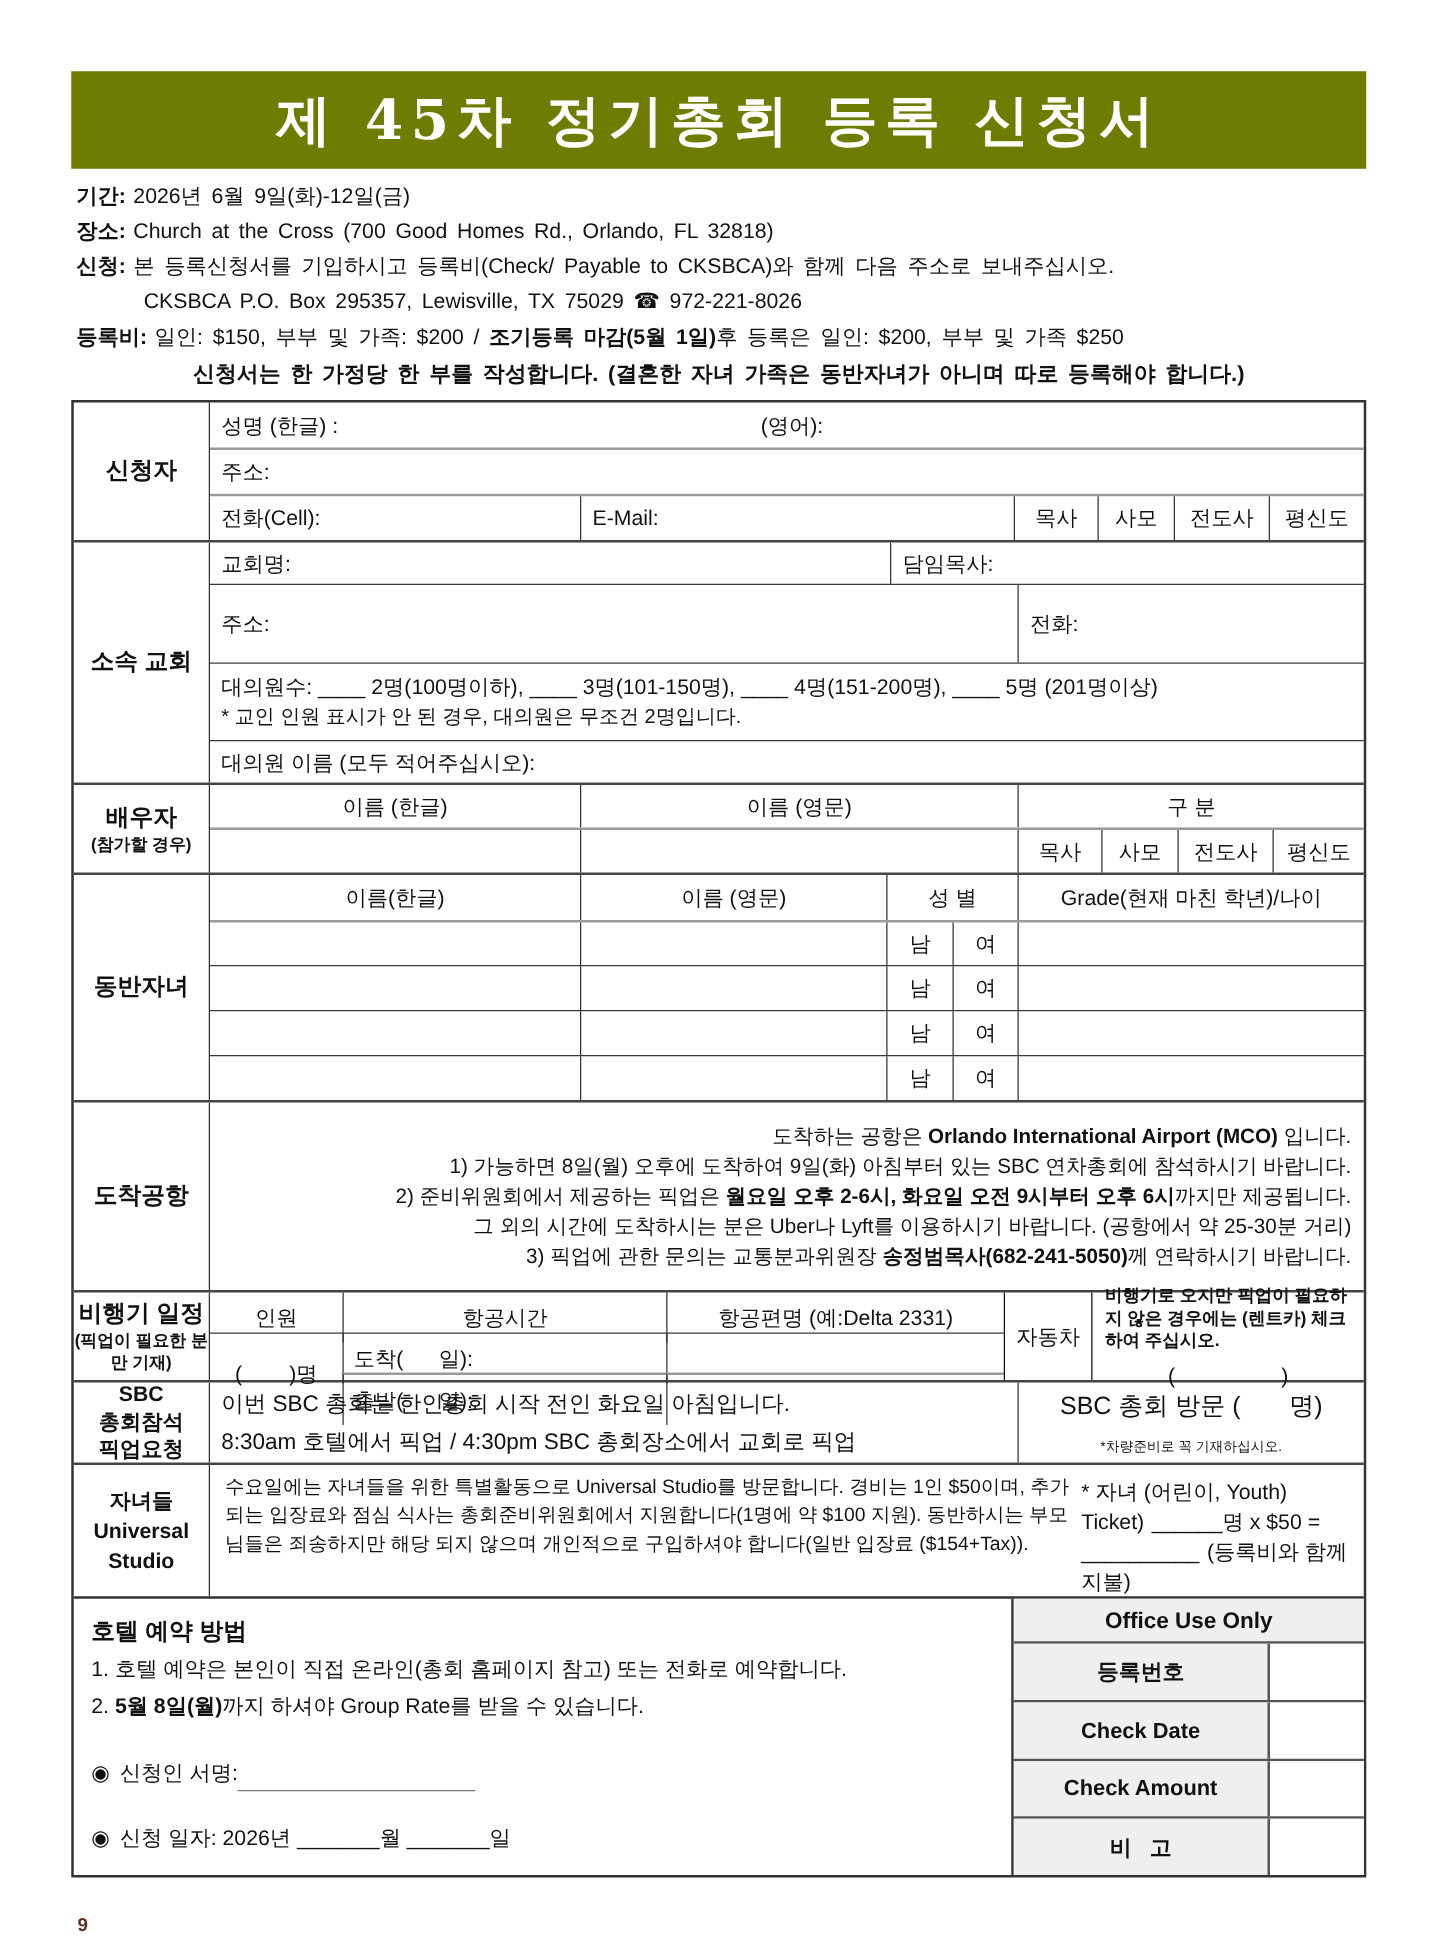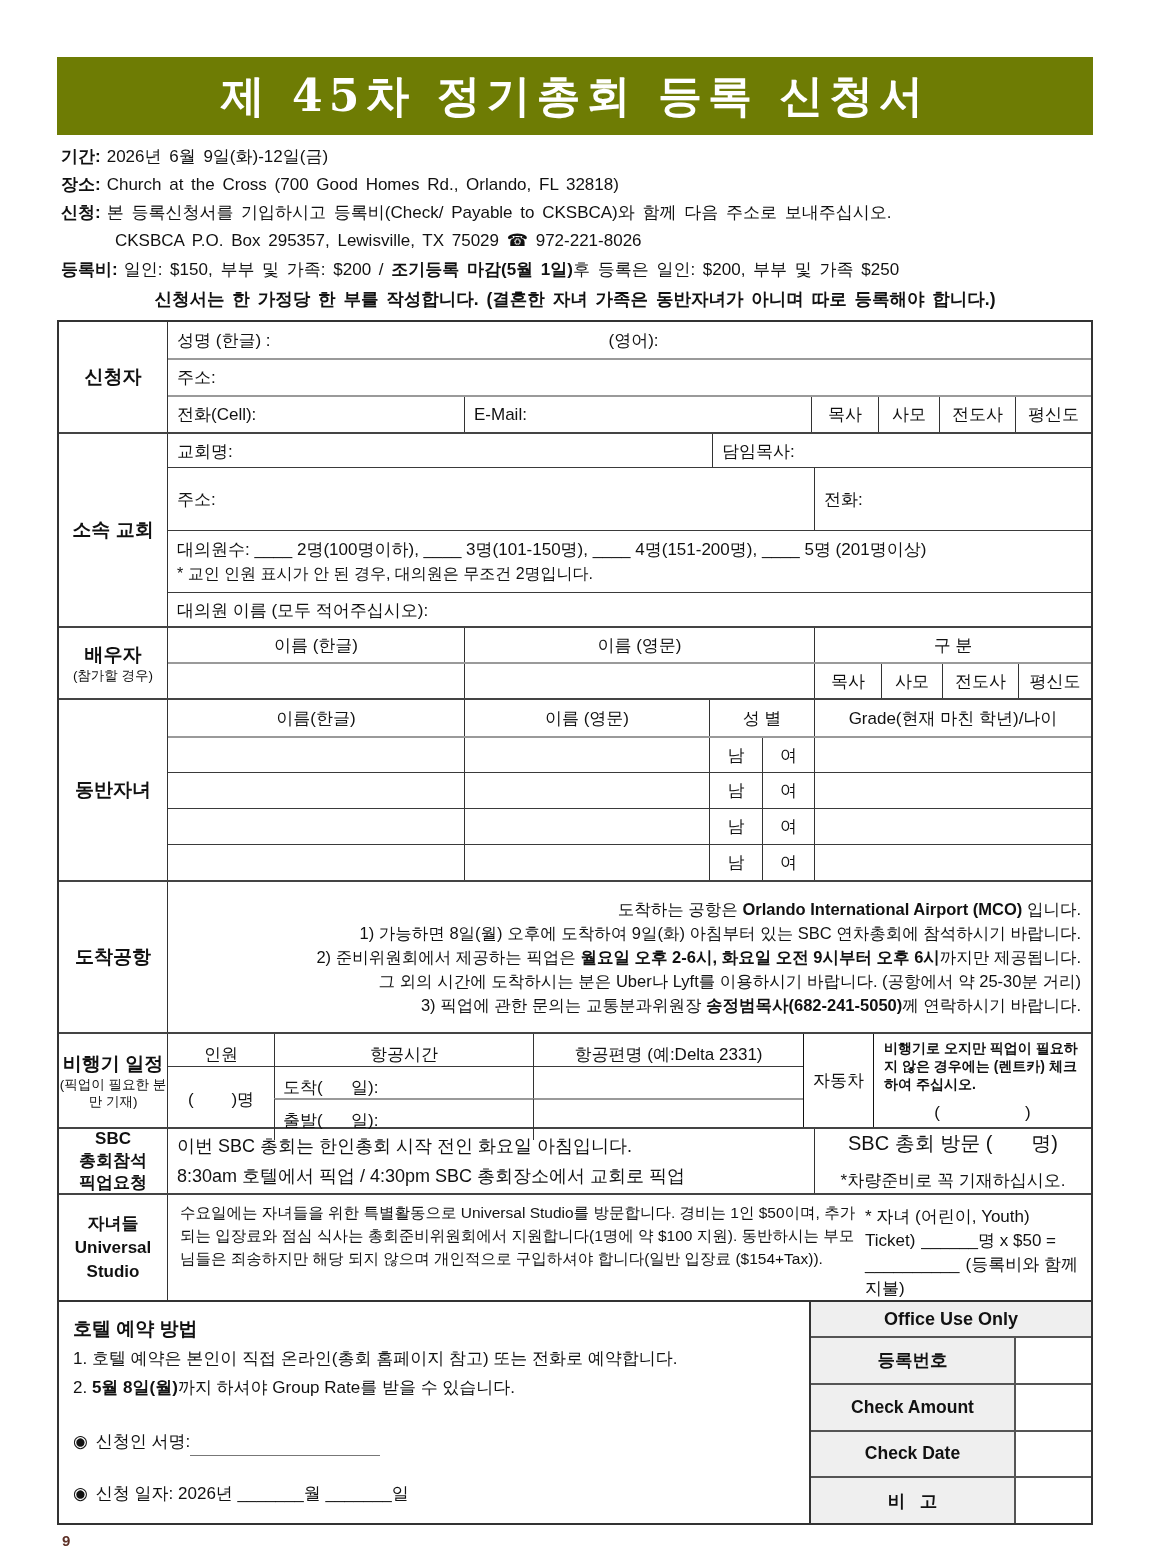--- a/index.html
+++ b/index.html
@@ -28,21 +28,21 @@
   .notice { font-weight:bold; text-align:center; line-height:29px; font-size:17.5px; }
 
   
   .tbl { border:2px solid #333; width:1036px; }
   .sec { display:flex; }
   .sec + .sec { border-top:2px solid #444; }
   .seclabel { width:109px; min-width:109px; border-right:1.5px solid #333;
               display:flex; flex-direction:column; align-items:center; justify-content:center;
               text-align:center; }
   .seclabel .big { font-weight:bold; font-size:19px; line-height:24px; }
-  .seclabel .sub { font-size:13.5px; font-weight:normal; line-height:17px; }
+  .seclabel .sub { font-size:13.5px; font-weight:bold; line-height:17px; }
   .secbody { flex:1; display:flex; flex-direction:column; min-width:0; }
   .row { display:flex; }
   .row + .row { border-top:1px solid #3a3a3a; }
   .row.gsep { border-top:2px solid #9a9a9a; }
   .cell { padding:17px 9px; display:flex; align-items:center; min-width:0; }
   .cell + .cell { border-left:1.5px solid #333; }
   .cell.grow { flex:1; }
   .para { display:block; line-height:24px; }
 
   
@@ -250,21 +250,21 @@
             <span class="para"><span data-bind="airport.intro_pre">도착하는 공항은 </span><span class="b" data-bind="airport.intro_bold">Orlando International Airport (MCO)</span><span data-bind="airport.intro_post"> 입니다.</span></span>
             <span class="para" data-bind="airport.item1">1) 가능하면 8일(월) 오후에 도착하여 9일(화) 아침부터 있는 SBC 연차총회에 참석하시기 바랍니다.</span>
             <span class="para"><span data-bind="airport.item2_pre">2) 준비위원회에서 제공하는 픽업은 </span><span class="b" data-bind="airport.item2_bold">월요일 오후 2-6시, 화요일 오전 9시부터 오후 6시</span><span data-bind="airport.item2_post">까지만 제공됩니다.</span></span>
             <span class="para ind" data-bind="airport.item2_cont">그 외의 시간에 도착하시는 분은 Uber나 Lyft를 이용하시기 바랍니다. (공항에서 약 25-30분 거리)</span>
             <span class="para"><span data-bind="airport.item3_pre">3) 픽업에 관한 문의는 교통분과위원장 </span><span class="b" data-bind="airport.item3_bold">송정범목사(682-241-5050)</span><span data-bind="airport.item3_post">께 연락하시기 바랍니다.</span></span>
           </div>
         </div>
       </div>
     </div>
 
-    <div class="sec" style="height:95px">
+    <div class="sec" style="height:72px">
       <div class="seclabel">
         <div class="big" data-bind="flight.section_label">비행기 일정</div>
         <div class="sub" data-bind="flight.section_sublabel">(픽업이 필요한 분만 기재)</div>
       </div>
       <div class="fg">
         <div class="c" style="justify-content:center" data-bind="flight.col_people">인원</div>
         <div class="bl" style="justify-content:center" data-bind="flight.col_time">항공시간</div>
         <div class="bl" style="justify-content:center" data-bind="flight.col_flightno">항공편명 (예:Delta 2331)</div>
         <div class="bt span2" style="justify-content:center" data-bind="flight.people_value">(        )명</div>
         <div class="bl bt" data-bind="flight.arrival_label">도착(      일):</div>
@@ -284,21 +284,21 @@
         <div class="big" style="font-size:17px; line-height:22px" data-bind="sbc.label_line1">SBC</div>
         <div class="big" style="font-size:17px; line-height:22px" data-bind="sbc.label_line2">총회참석</div>
         <div class="big" style="font-size:17px; line-height:22px" data-bind="sbc.label_line3">픽업요청</div>
       </div>
       <div class="cell" style="width:646px; flex-direction:column; align-items:flex-start; justify-content:center">
         <span class="para" style="font-size:18px; line-height:30px" data-bind="sbc.text1">이번 SBC 총회는 한인총회 시작 전인 화요일 아침입니다.</span>
         <span class="para" style="font-size:18px; line-height:30px" data-bind="sbc.text2">8:30am 호텔에서 픽업 / 4:30pm SBC 총회장소에서 교회로 픽업</span>
       </div>
       <div class="cell grow" style="flex-direction:column; justify-content:center">
         <span style="font-size:20px" data-bind="sbc.visit_label">SBC 총회 방문 (       명)</span>
-        <span style="font-size:17px; margin-top:12px" data-bind="sbc.visit_note">*차량준비로 꼭 기재하십시오.</span>
+        <span style="font-size:11px; margin-top:12px" data-bind="sbc.visit_note">*차량준비로 꼭 기재하십시오.</span>
       </div>
     </div>
 
     <div class="sec" style="height:107px">
       <div class="seclabel">
         <div class="big" style="font-size:17px; line-height:24px" data-bind="universal.label_line1">자녀들</div>
         <div class="big" style="font-size:17px; line-height:24px" data-bind="universal.label_line2">Universal</div>
         <div class="big" style="font-size:17px; line-height:24px" data-bind="universal.label_line3">Studio</div>
       </div>
       <div class="cell grow" style="flex-direction:row; align-items:flex-start; justify-content:center; padding:6px 12px">
@@ -319,25 +319,25 @@
           <span class="bullet" data-bind="hotel.date_bullet">◉</span><span data-bind="hotel.date_label">신청 일자: 2026년 _______월 _______일</span>
         </div>
       </div>
       <div class="office">
         <div class="o-head" data-bind="office.title">Office Use Only</div>
         <div class="o-row">
           <div class="o-label" data-bind="office.rows.0">등록번호</div>
           <div class="o-val"></div>
         </div>
         <div class="o-row">
+          <div class="o-label" data-bind="office.rows.1">Check Date</div>
+          <div class="o-val"></div>
+        </div>
+        <div class="o-row">
           <div class="o-label" data-bind="office.rows.2">Check Amount</div>
-          <div class="o-val"></div>
-        </div>
-        <div class="o-row">
-          <div class="o-label" data-bind="office.rows.1">Check Date</div>
           <div class="o-val"></div>
         </div>
         <div class="o-row">
           <div class="o-label" data-bind="office.rows.3">비   고</div>
           <div class="o-val"></div>
         </div>
       </div>
     </div>
 
   </div>

